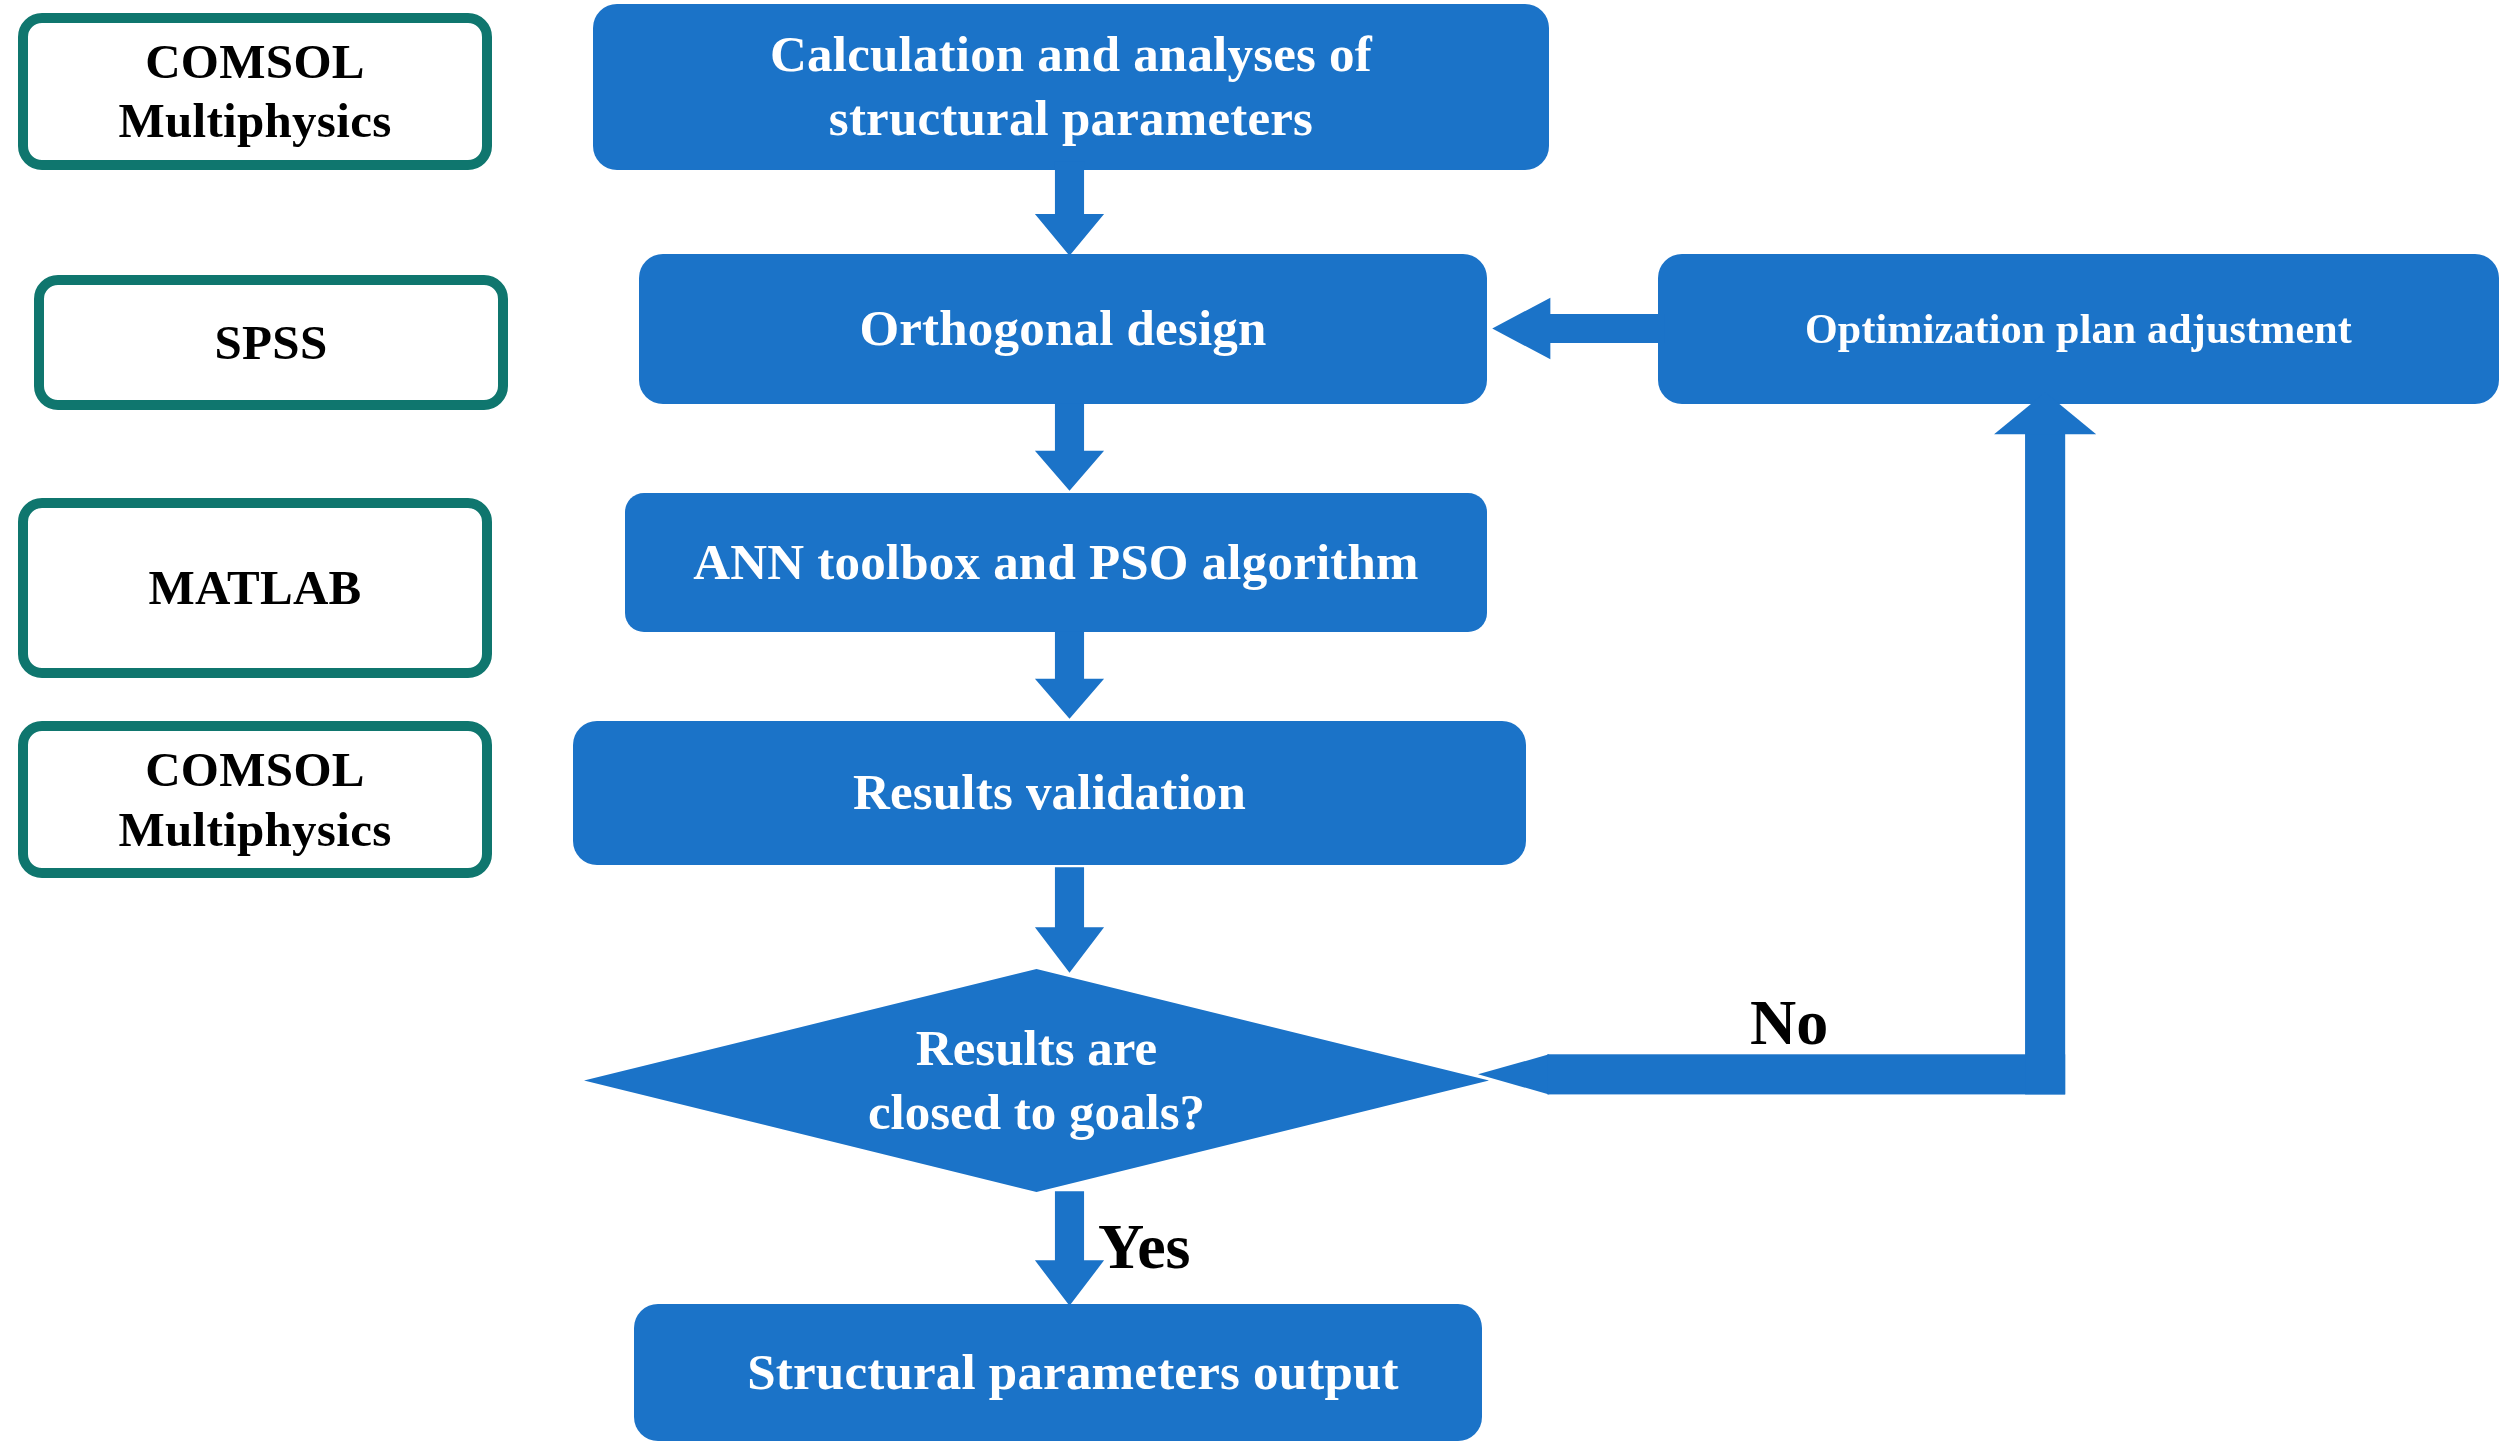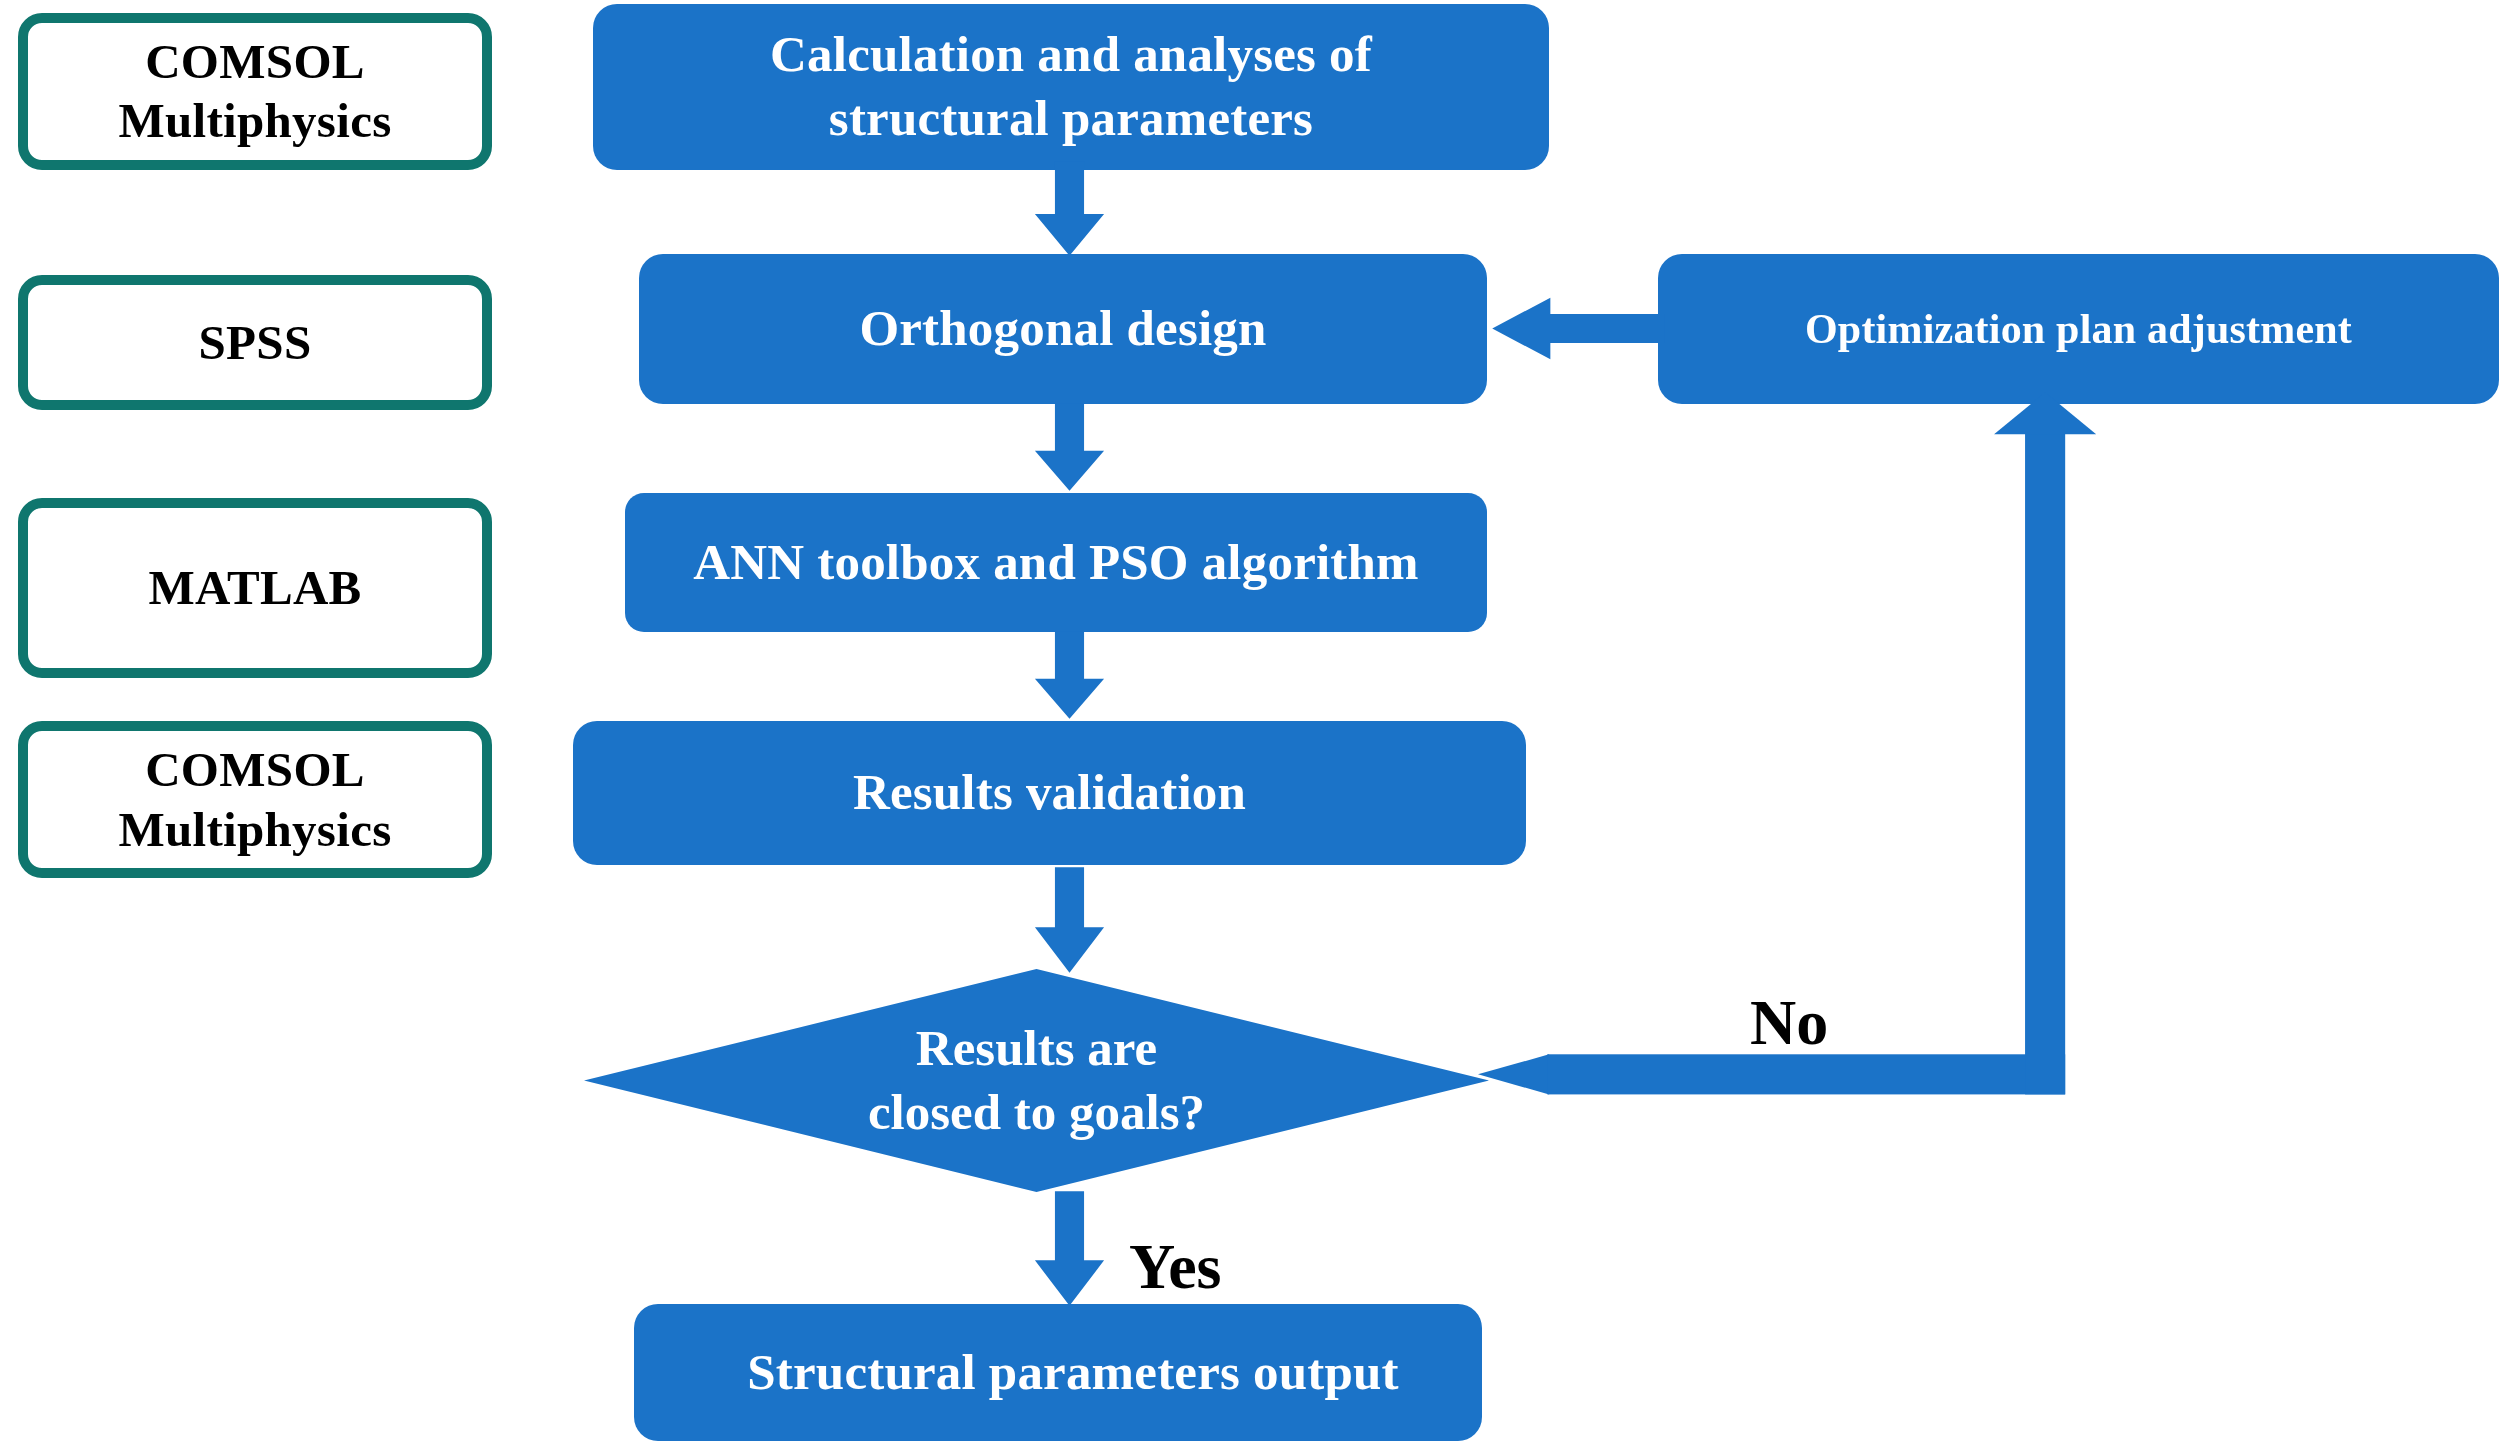--- a/index.html
+++ b/index.html
@@ -93,21 +93,21 @@
 
 <div id="canvas">
 
   <div class="tool-box" style="left:18px; top:12.8px; width:474px; height:157px;">
     <div>
       <div>COMSOL</div>
       <div>Multiphysics</div>
     </div>
   </div>
 
-  <div class="tool-box" style="left:18px; top:275px; width:474px; height:135px;">
+  <div class="tool-box" style="left:34px; top:275px; width:474px; height:135px;">
     <div>
       <div>SPSS</div>
     </div>
   </div>
 
   <div class="tool-box" style="left:18px; top:498px; width:474px; height:180px;">
     <div>
       <div>MATLAB</div>
     </div>
   </div>
@@ -174,21 +174,21 @@
       <div>closed to goals?</div>
     </div>
   </div>
 
   <div class="conn" style="left:1024px; top:1191px; width:91px; height:115px;">
     <svg width="91" height="115" viewBox="0 0 100 126">
       <polygon points="34,0 66,0 66,76 88,76 50,126 12,76 34,76" fill="#1B73C8"></polygon>
     </svg>
   </div>
 
-  <div class="edge-label" style="left:1129px; top:1215px;margin-top:20px;">Yes</div>
+  <div class="edge-label" style="left:1098px; top:1215px;">Yes</div>
 
   <div class="proc-box" style="left:634px; top:1304px; width:848px; height:137px;padding-left:30px;">
     <div>
       <div>Structural parameters output</div>
     </div>
   </div>
 
   <div class="proc-box" style="left:1658px; top:254px; width:841px; height:150px; font-size:42px;">
     <div>
       <div>Optimization plan adjustment</div>

